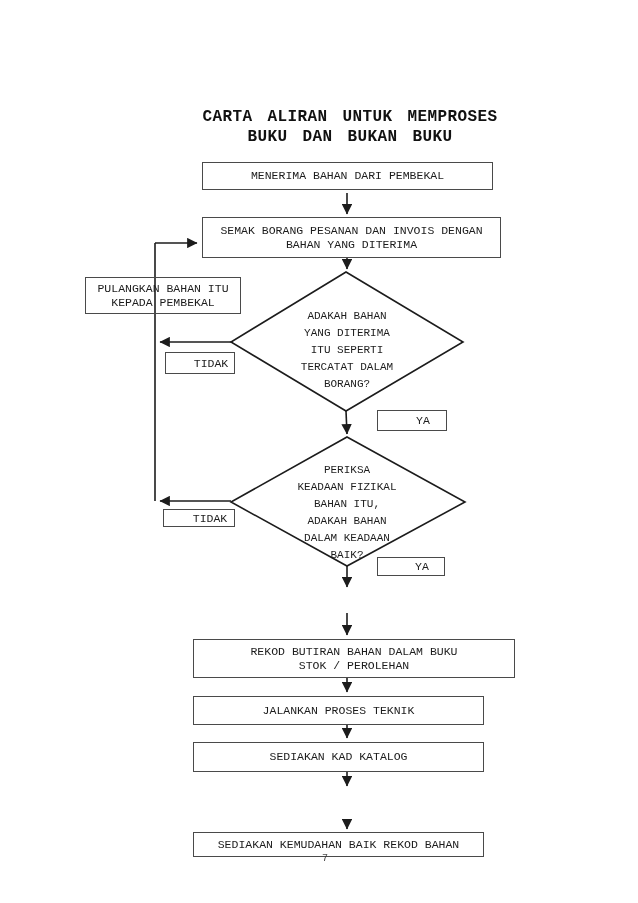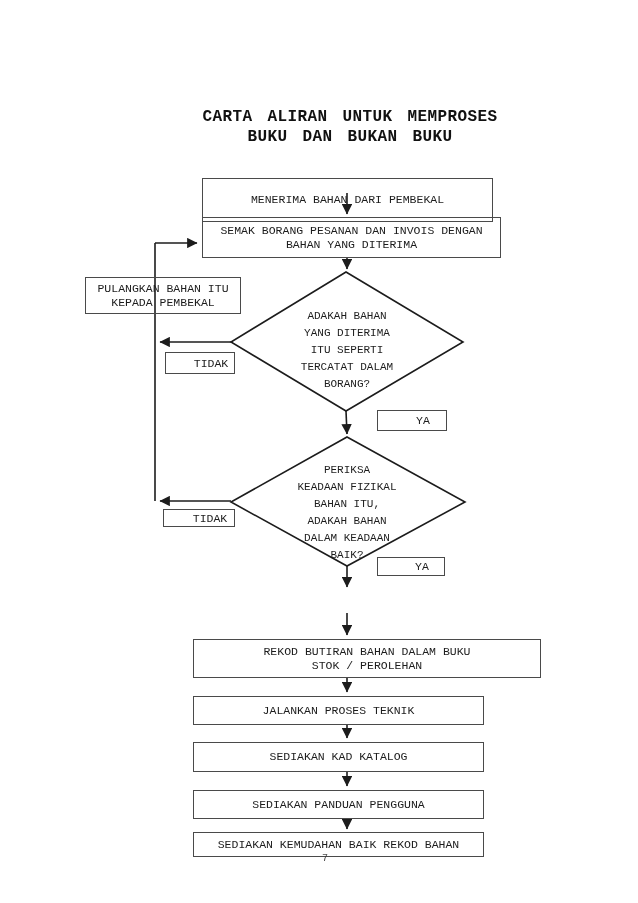--- a/index.html
+++ b/index.html
@@ -68,21 +68,21 @@
       <line x1="155" y1="243" x2="197" y2="243" marker-end="url(#ah)"></line>
 
       <line x1="347" y1="613" x2="347" y2="635" marker-end="url(#ah)"></line>
       <line x1="347" y1="677" x2="347" y2="692" marker-end="url(#ah)"></line>
       <line x1="347" y1="724" x2="347" y2="738" marker-end="url(#ah)"></line>
       <line x1="347" y1="772" x2="347" y2="786" marker-end="url(#ah)"></line>
       <line x1="347" y1="819" x2="347" y2="829" marker-end="url(#ah)"></line>
     </g>
   </svg>
 
-  <div class="box" style="left:202px;top:178px;width:291px;height:44px">MENERIMA BAHAN DARI PEMBEKAL</div>
+  <div class="box" style="left:202px;top:162px;width:291px;height:28px">MENERIMA BAHAN DARI PEMBEKAL</div>
 
   <div class="box" style="left:202px;top:217px;width:299px;height:41px">SEMAK BORANG PESANAN DAN INVOIS DENGAN
 BAHAN YANG DITERIMA</div>
 
   <div class="box" style="left:85px;top:277px;width:156px;height:37px">PULANGKAN BAHAN ITU
 KEPADA PEMBEKAL</div>
 
   <div class="dtext" style="left:262px;top:308px;width:170px">ADAKAH BAHAN
 YANG DITERIMA
 ITU SEPERTI
@@ -98,26 +98,25 @@
 
   <div class="lbl" style="left:165px;top:352px;width:70px;height:22px">TIDAK</div>
 
   <div class="lbl" style="left:377px;top:410px;width:70px;height:21px">YA</div>
 
   <div class="lbl" style="left:163px;top:509px;width:72px;height:18px">TIDAK</div>
 
   <div class="lbl" style="left:377px;top:557px;width:68px;height:19px">YA</div>
 
 
-  <div class="box" style="left:193px;top:639px;width:348px;height:39px">REKOD BUTIRAN BAHAN DALAM BUKU
+  <div class="box" style="left:193px;top:639px;width:322px;height:39px">REKOD BUTIRAN BAHAN DALAM BUKU
 STOK / PEROLEHAN</div>
 
   <div class="box" style="left:193px;top:696px;width:291px;height:29px">JALANKAN PROSES TEKNIK</div>
 
   <div class="box" style="left:193px;top:742px;width:291px;height:30px">SEDIAKAN KAD KATALOG</div>
 
-  <div class="box" style="left:193px;top:790px;width:291px;height:29px">SEDIAKAN PANDUAN PENGGUNA</div>
 
   <div class="box" style="left:193px;top:832px;width:291px;height:25px">SEDIAKAN KEMUDAHAN BAIK REKOD BAHAN</div>
 
   <div id="page-num">7</div>
 
 </div>
 
 </body></html>

